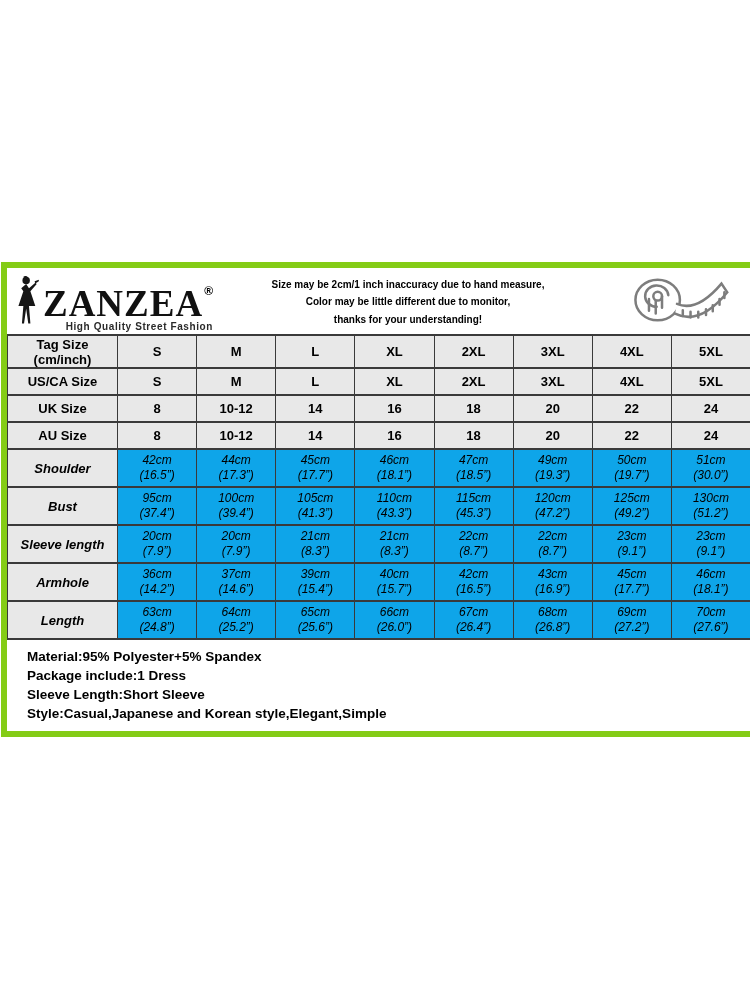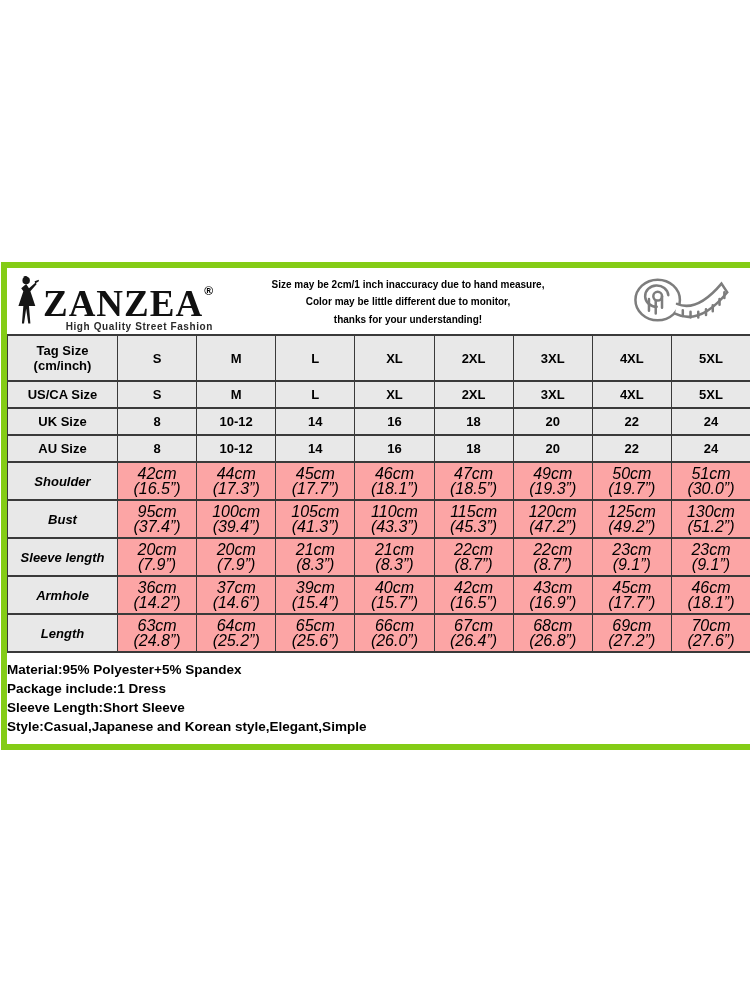--- a/index.html
+++ b/index.html
@@ -32,27 +32,27 @@
   }
   .tape-wrap { width:148px; display:flex; justify-content:center; }
   
   table.size-table { border-collapse:collapse; width:100%; table-layout:fixed; }
   .size-table th, .size-table td {
     border-style:solid; border-color:#3a3a3a; border-width:2px 1px;
     text-align:center; vertical-align:middle; padding:0; overflow:hidden;
   }
   .size-table th { background:#e8e8e8; font-weight:700; font-size:13px; }
   tr.size-row td { background:#e8e8e8; font-weight:700; font-size:13px; }
-  tr.r0 { height:46px; }
+  tr.r0 { height:33px; }
   tr.r1, tr.r2, tr.r3 { height:27px; }
   tr.measure-row { height:38px;font-style:italic; }
-  tr.measure-row td { background:#fca5a5; font-weight:400; font-size:16px; line-height:15.5px; }
+  tr.measure-row td { background:#0ea5e9; font-weight:400; font-size:12px; line-height:15.5px; }
   .row-label-line { line-height:15px; }
   
-  .details { padding:7px 4px 8px 0;border-radius:15px; }
+  .details { padding:7px 4px 8px 20px;border-radius:15px; }
   .detail-line { font-size:13.5px; font-weight:700; line-height:19px; white-space:nowrap; }
 </style>
 </head>
 <body>
 
 <div class="sheet">
 
   <div class="band">
     <div class="logo">
       <svg width="30" height="62" viewBox="0 0 34 72">

